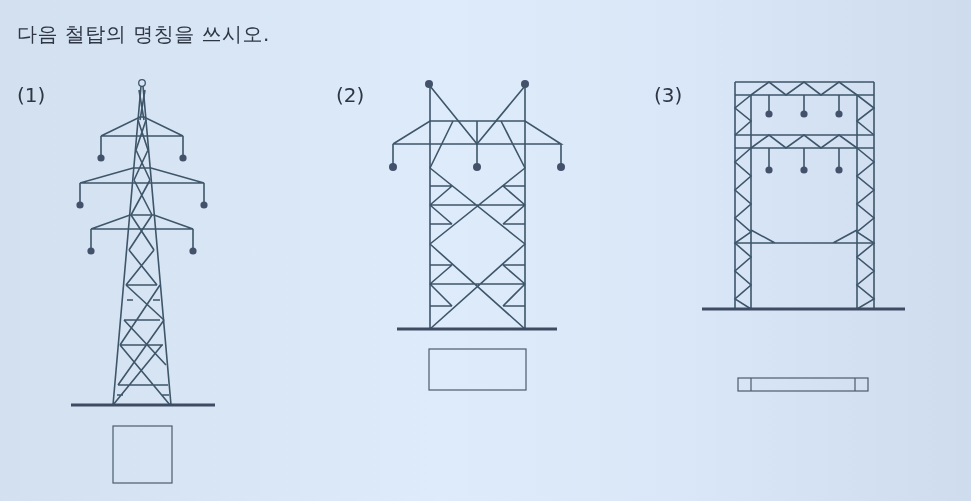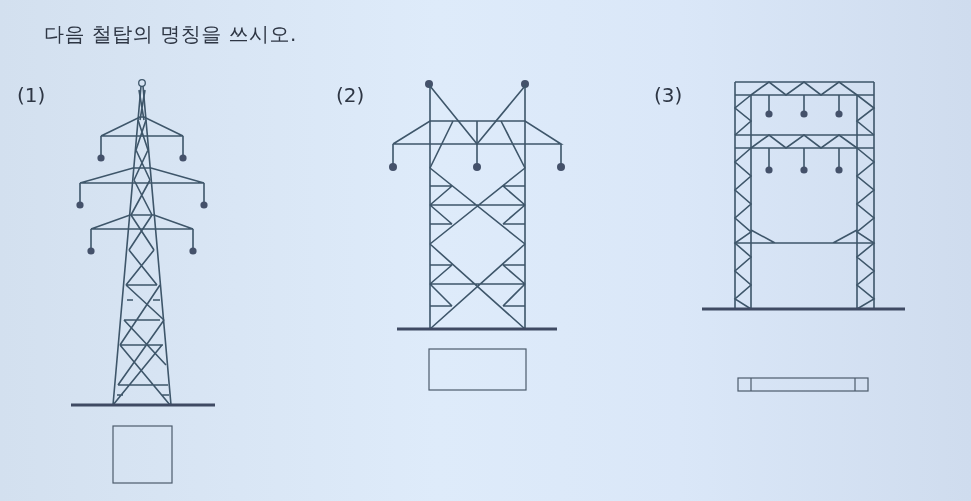--- a/index.html
+++ b/index.html
@@ -2,21 +2,21 @@
 <html><head>
 <meta charset="utf-8">
 <style>
   html, body { margin:0; padding:0; }
   body {
     width:971px; height:501px; overflow:hidden; position:relative;
     background: linear-gradient(90deg, #d3e0ef 0%, #deebfa 45%, #dae7f8 70%, #cfdcee 100%);
     font-family: "DejaVu Sans", sans-serif;
     color:#2f3846;
   }
-  .title { position:absolute; left:17px; top:21px; font-size:20px; letter-spacing:0.5px; color:#2e3644;margin-left:27px; }
+  .title { position:absolute; left:17px; top:21px; font-size:20px; letter-spacing:0.5px; color:#2e3644; }
   .label { position:absolute; font-size:20px; color:#2e3644; }
   svg.fig { position:absolute; left:0; top:0; }
   .ln { stroke:#3e566a; stroke-width:1.6; fill:none; }
   .gnd { stroke:#3f4a63; stroke-width:3.2; }
   .dot { fill:#44516a; }
   .box { stroke:#4c5b6c; stroke-width:1.2; fill:none; }
 </style>
 </head>
 <body>
 

